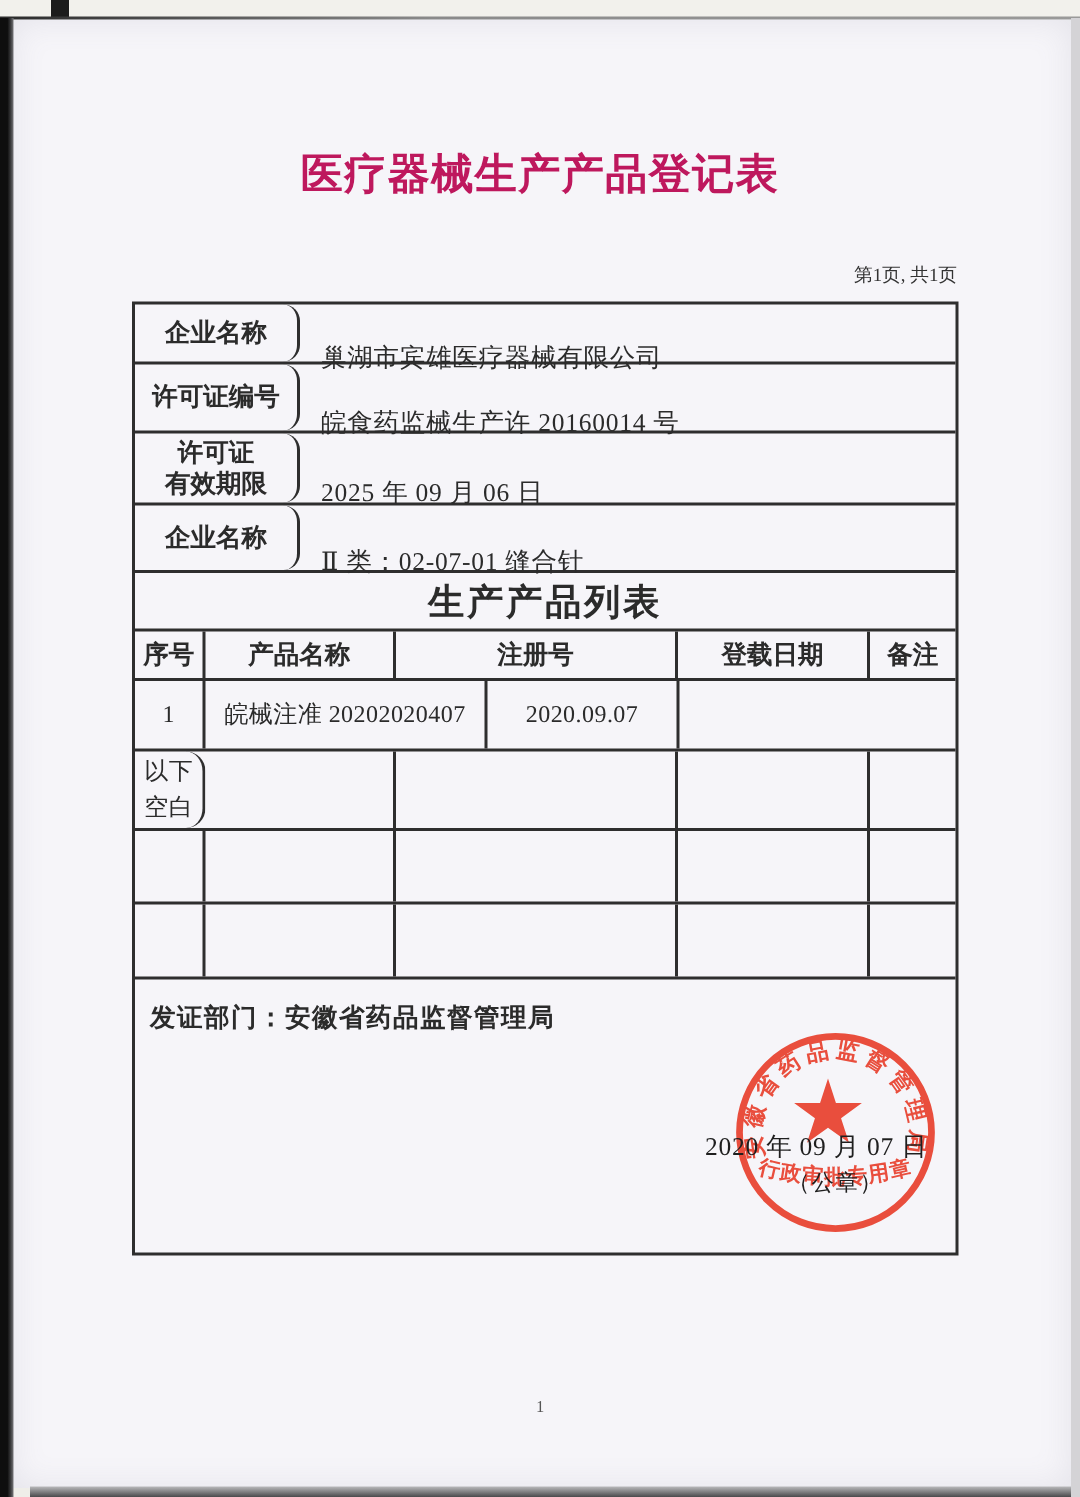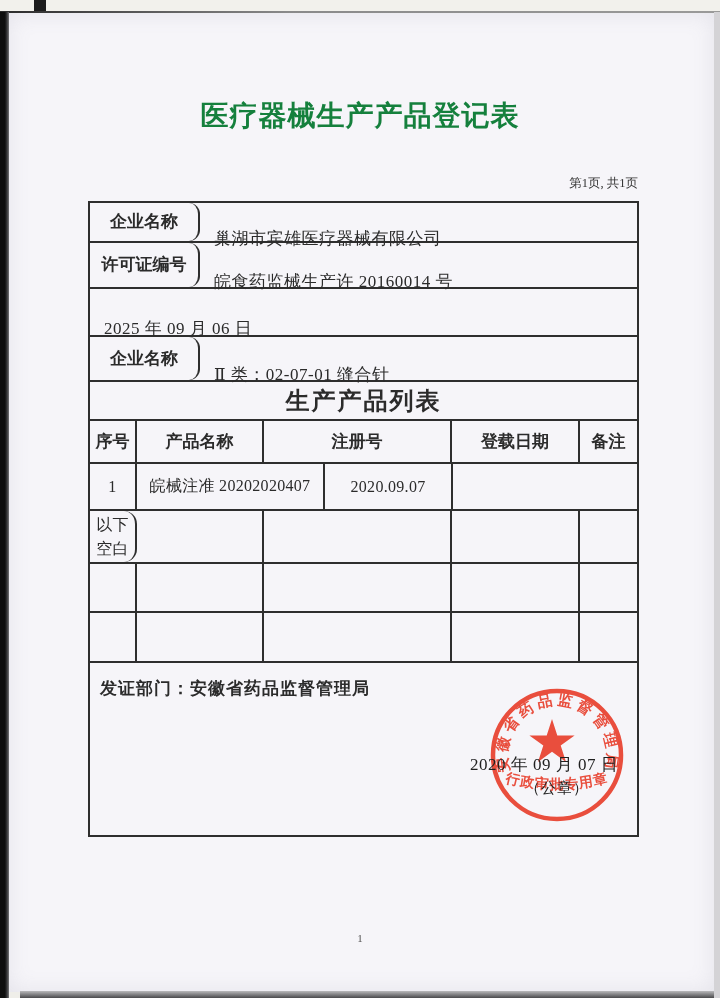--- a/index.html
+++ b/index.html
@@ -19,42 +19,42 @@
   .scan-right-band  { position:absolute; right:0; top:12px; width:6px; height:986px; background:#d4d3d6; }
   
   .paper {
     position:absolute; left:8px; top:13px; width:706px; height:979px;
     background:#f6f5f9;
     box-shadow:inset 0 0 22px rgba(120,118,140,.14);
   }
   .doc-title {
     position:absolute; left:0; top:97px; width:720px;
     text-align:center; font-size:28px; font-weight:bold; letter-spacing:1px;
-    font-family:"Liberation Sans","DejaVu Sans",sans-serif; color:#15803d;
+    font-family:"Liberation Sans","DejaVu Sans",sans-serif; color:#be185d;
   }
   .page-indicator {
     position:absolute; top:175px; left:88px; width:550px;
     text-align:right; font-size:12.5px; color:#333;
   }
   .page-number {
     position:absolute; top:932px; left:0; width:720px;
     text-align:center; font-size:11px; color:#555;
   }
   
   .reg-table {
     position:absolute; left:88px; top:201px; width:551px; height:636px;
     border:2px solid #2e2e2e; display:flex; flex-direction:column;
     background:transparent;
   }
   .row { display:flex; border-bottom:2px solid #2e2e2e; }
   .row:last-child { border-bottom:none; flex:1; }
   .cell { display:flex; align-items:center; border-right:2px solid #2e2e2e; white-space:pre-line; }
   .cell:last-child { border-right:none; }
   .r1{height:40px}.r2{height:46px}.r3{height:48px}.r4{height:45px}
-  .r5{height:39px}.r6{height:43px}.r7{height:47px}.r8{height:53px}
+  .r5{height:39px}.r6{height:33px}.r7{height:47px}.r8{height:53px}
   .r9{height:49px}.r10{height:50px}
   .label-cell { width:110px; justify-content:center; text-align:center;
     font-weight:bold; font-size:17px; line-height:1.25;border-radius:11px; }
   .value-cell { flex:1; padding-left:14px; font-size:17px; letter-spacing:.5px;margin-top:32px; }
   .section-title-cell { flex:1; justify-content:center; font-size:24px; font-weight:bold; letter-spacing:2px;
     font-family:"Liberation Sans","DejaVu Sans",sans-serif; }
   .c-seq { width:47px; justify-content:center; text-align:center; }
   .c-name{ width:127px; justify-content:center; text-align:center; }
   .c-reg { width:188px; justify-content:center; text-align:center; }
   .c-date{ width:128px; justify-content:center; text-align:center; }
@@ -96,20 +96,22 @@
     <div class="cell label-cell">企业名称</div>
     <div class="cell value-cell">巢湖市宾雄医疗器械有限公司</div>
   </div>
 
   <div class="row r2">
     <div class="cell label-cell">许可证编号</div>
     <div class="cell value-cell">皖食药监械生产许 20160014 号</div>
   </div>
 
   <div class="row r3">
+    <div class="cell label-cell">许可证
+有效期限</div>
     <div class="cell value-cell">2025 年 09 月 06 日</div>
   </div>
 
   <div class="row r4">
     <div class="cell label-cell">企业名称</div>
     <div class="cell value-cell">Ⅱ 类：02-07-01 缝合针</div>
   </div>
 
   <div class="row r5">
     <div class="cell section-title-cell">生产产品列表</div>

